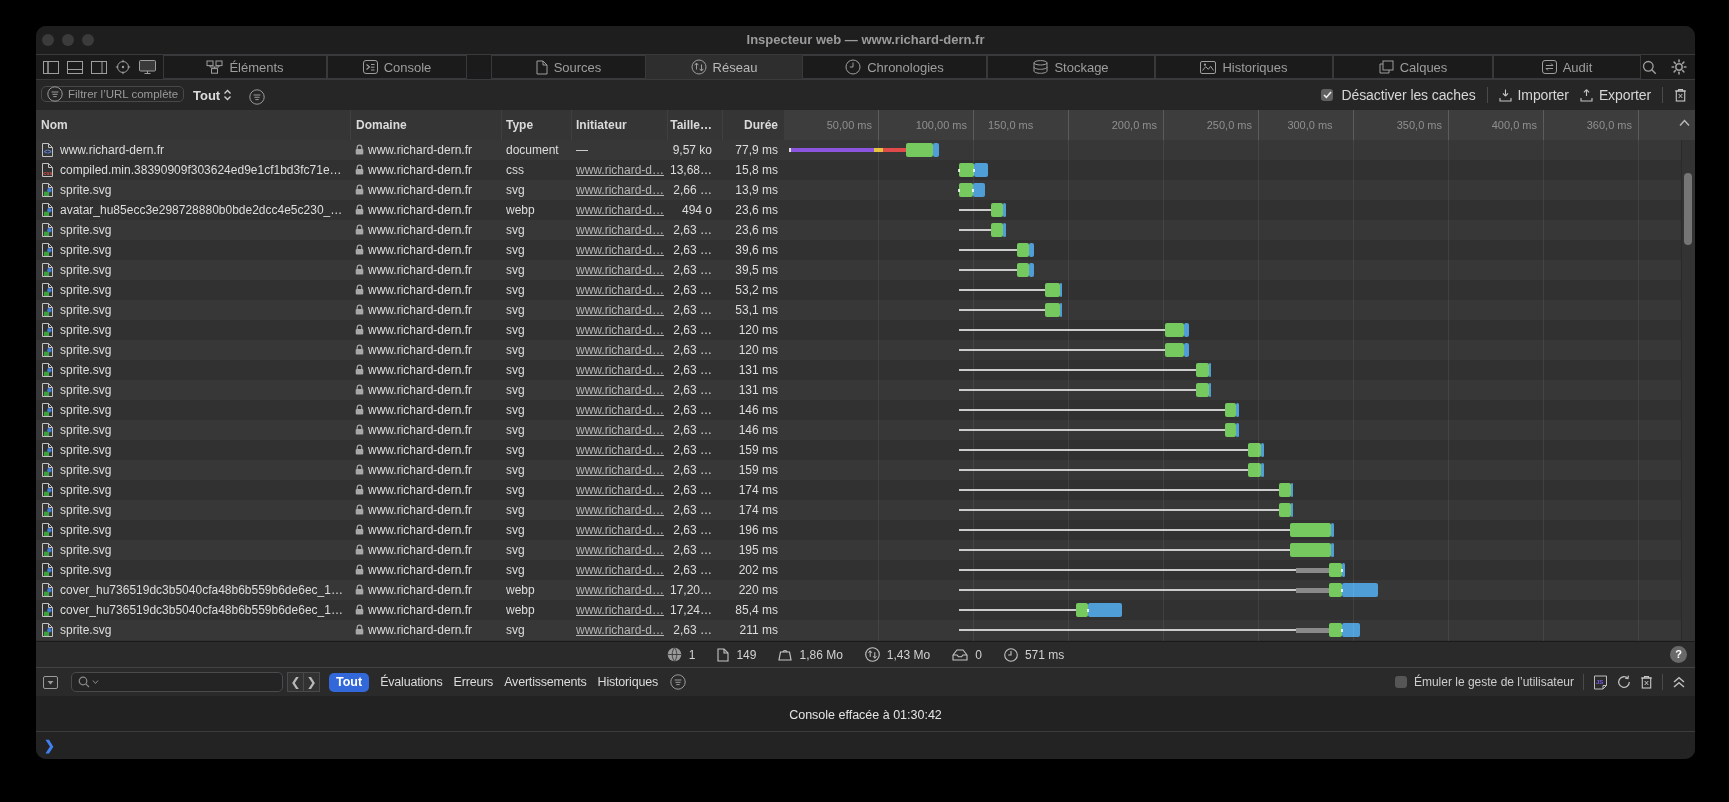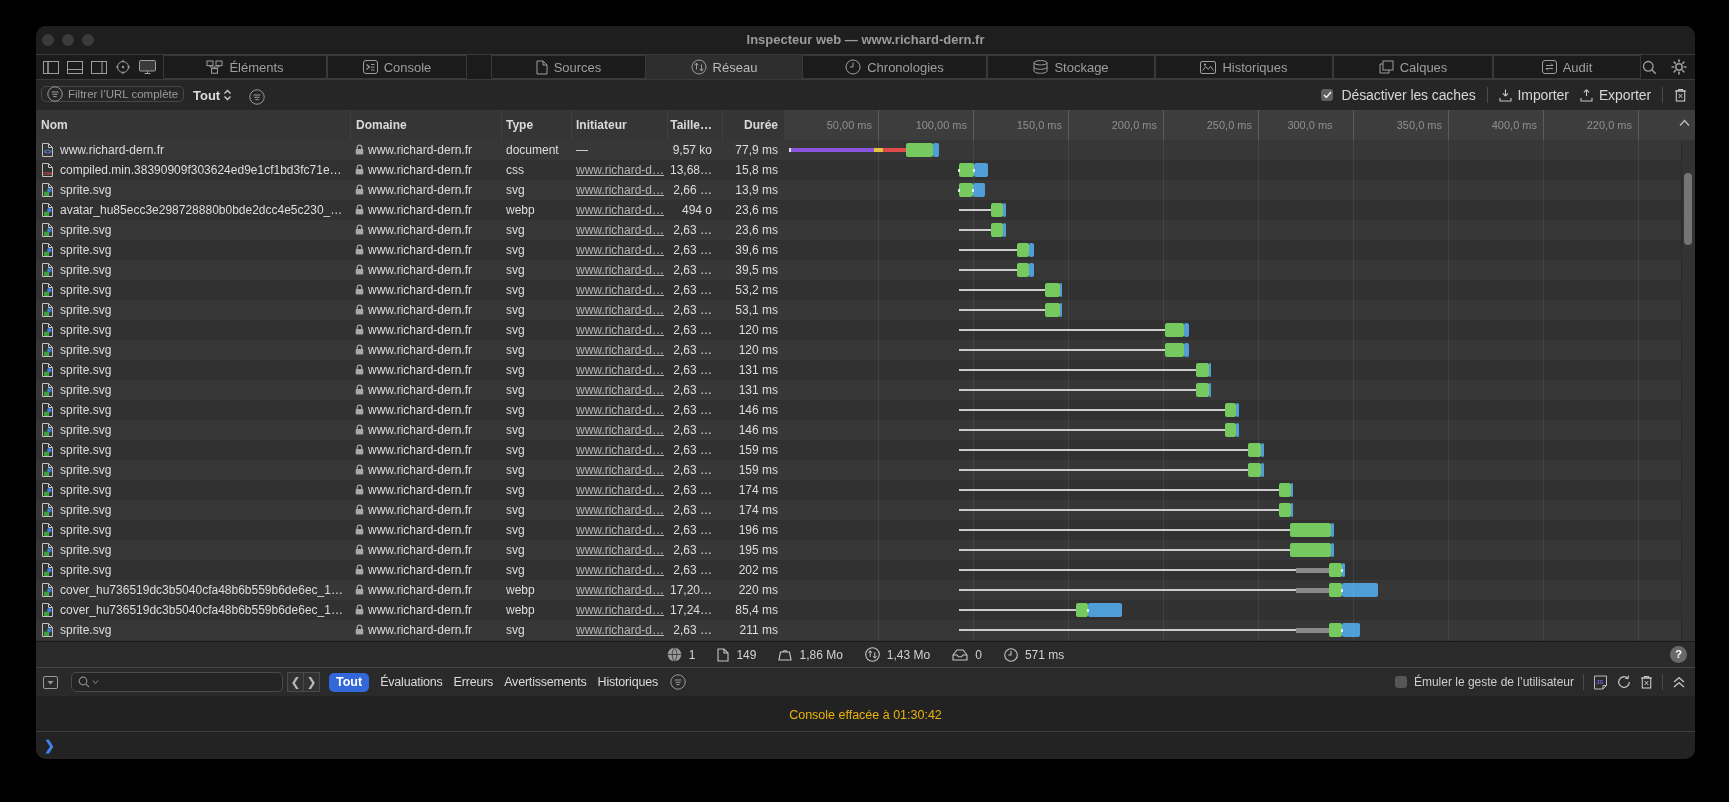--- a/index.html
+++ b/index.html
@@ -82,21 +82,21 @@
   display:flex; align-items:center; padding-left:6px; margin-left:13px; gap:2px; }
 .navbox { width:17px; height:20px; border:1px solid #4a4a4c; background:#323233; color:#b9b9b9; font-size:12px;
   display:flex; align-items:center; justify-content:center; }
 #toutpill { height:19px; padding:0 7px; border-radius:5px; background:#3268da; color:#fff; font-weight:bold; font-size:12.5px;
   display:flex; align-items:center; margin-left:9px; }
 .clab { margin-left:11px; letter-spacing:-0.2px; }
 #consbar-right { margin-left:auto; display:flex; align-items:center; gap:9px; margin-right:9px; color:#cecece; font-size:12px; }
 
 
 #consolemsg { position:absolute; left:0; top:670px; width:100%; height:35px; background:#222223; }
-#consolemsg div { text-align:center; margin-top:12px; color:#eab308; font-size:12.5px; }
+#consolemsg div { text-align:center; margin-top:12px; color:#e5e5e5; font-size:12.5px; }
 #promptrow { position:absolute; left:0; top:705px; width:100%; height:28px; background:#232324; border-top:1px solid #3c3c3e; }
 #promptrow .chev { position:absolute; left:8px; top:6px; color:#4080f0; font-size:13px; font-weight:bold; }
 </style></head>
 <body>
 <div id="win">
   <div id="titlebar">
     <div id="title">Inspecteur web — www.richard-dern.fr</div>
   </div>
   <span class="tl" style="left:6px;top:8px"></span>
   <span class="tl" style="left:26px;top:8px"></span>
@@ -278,27 +278,27 @@
     <div class="hlab r" style="left:604px;width:72px">Taille…</div>
     <div class="hlab r" style="left:674px;width:68px">Durée</div>
     <div class="hsep" style="left:314px"></div>
     <div class="hsep" style="left:465px"></div>
     <div class="hsep" style="left:535px"></div>
     <div class="hsep" style="left:631px"></div>
     <div class="hsep" style="left:686px"></div>
     <div id="theader"></div>
     <div class="tlab" style="left:762px;width:74px;text-align:right">50,00 ms</div>
       <div class="tlab" style="left:857px;width:74px;text-align:right">100,00 ms</div>
-      <div class="tlab" style="left:952px;width:74px;text-align:right">150,0 ms</div>
+      <div class="tlab" style="left:952px;width:74px;">150,0 ms</div>
       <div class="tlab" style="left:1047px;width:74px;text-align:right">200,0 ms</div>
       <div class="tlab" style="left:1142px;width:74px;text-align:right">250,0 ms</div>
       <div class="tlab" style="left:1237px;width:74px;text-align:center">300,0 ms</div>
       <div class="tlab" style="left:1332px;width:74px;text-align:right">350,0 ms</div>
       <div class="tlab" style="left:1427px;width:74px;text-align:right">400,0 ms</div>
-      <div class="tlab" style="left:1522px;width:74px;text-align:right">220,0 ms</div>
+      <div class="tlab" style="left:1522px;width:74px;text-align:right">360,0 ms</div>
     <i class="tick" style="left:842px"></i>
       <i class="tick" style="left:937px"></i>
       <i class="tick" style="left:1032px"></i>
       <i class="tick" style="left:1127px"></i>
       <i class="tick" style="left:1222px"></i>
       <i class="tick" style="left:1317px"></i>
       <i class="tick" style="left:1412px"></i>
       <i class="tick" style="left:1507px"></i>
       <i class="tick" style="left:1602px"></i>
     <svg id="hchev" width="11" height="8" viewBox="0 0 11 8">

